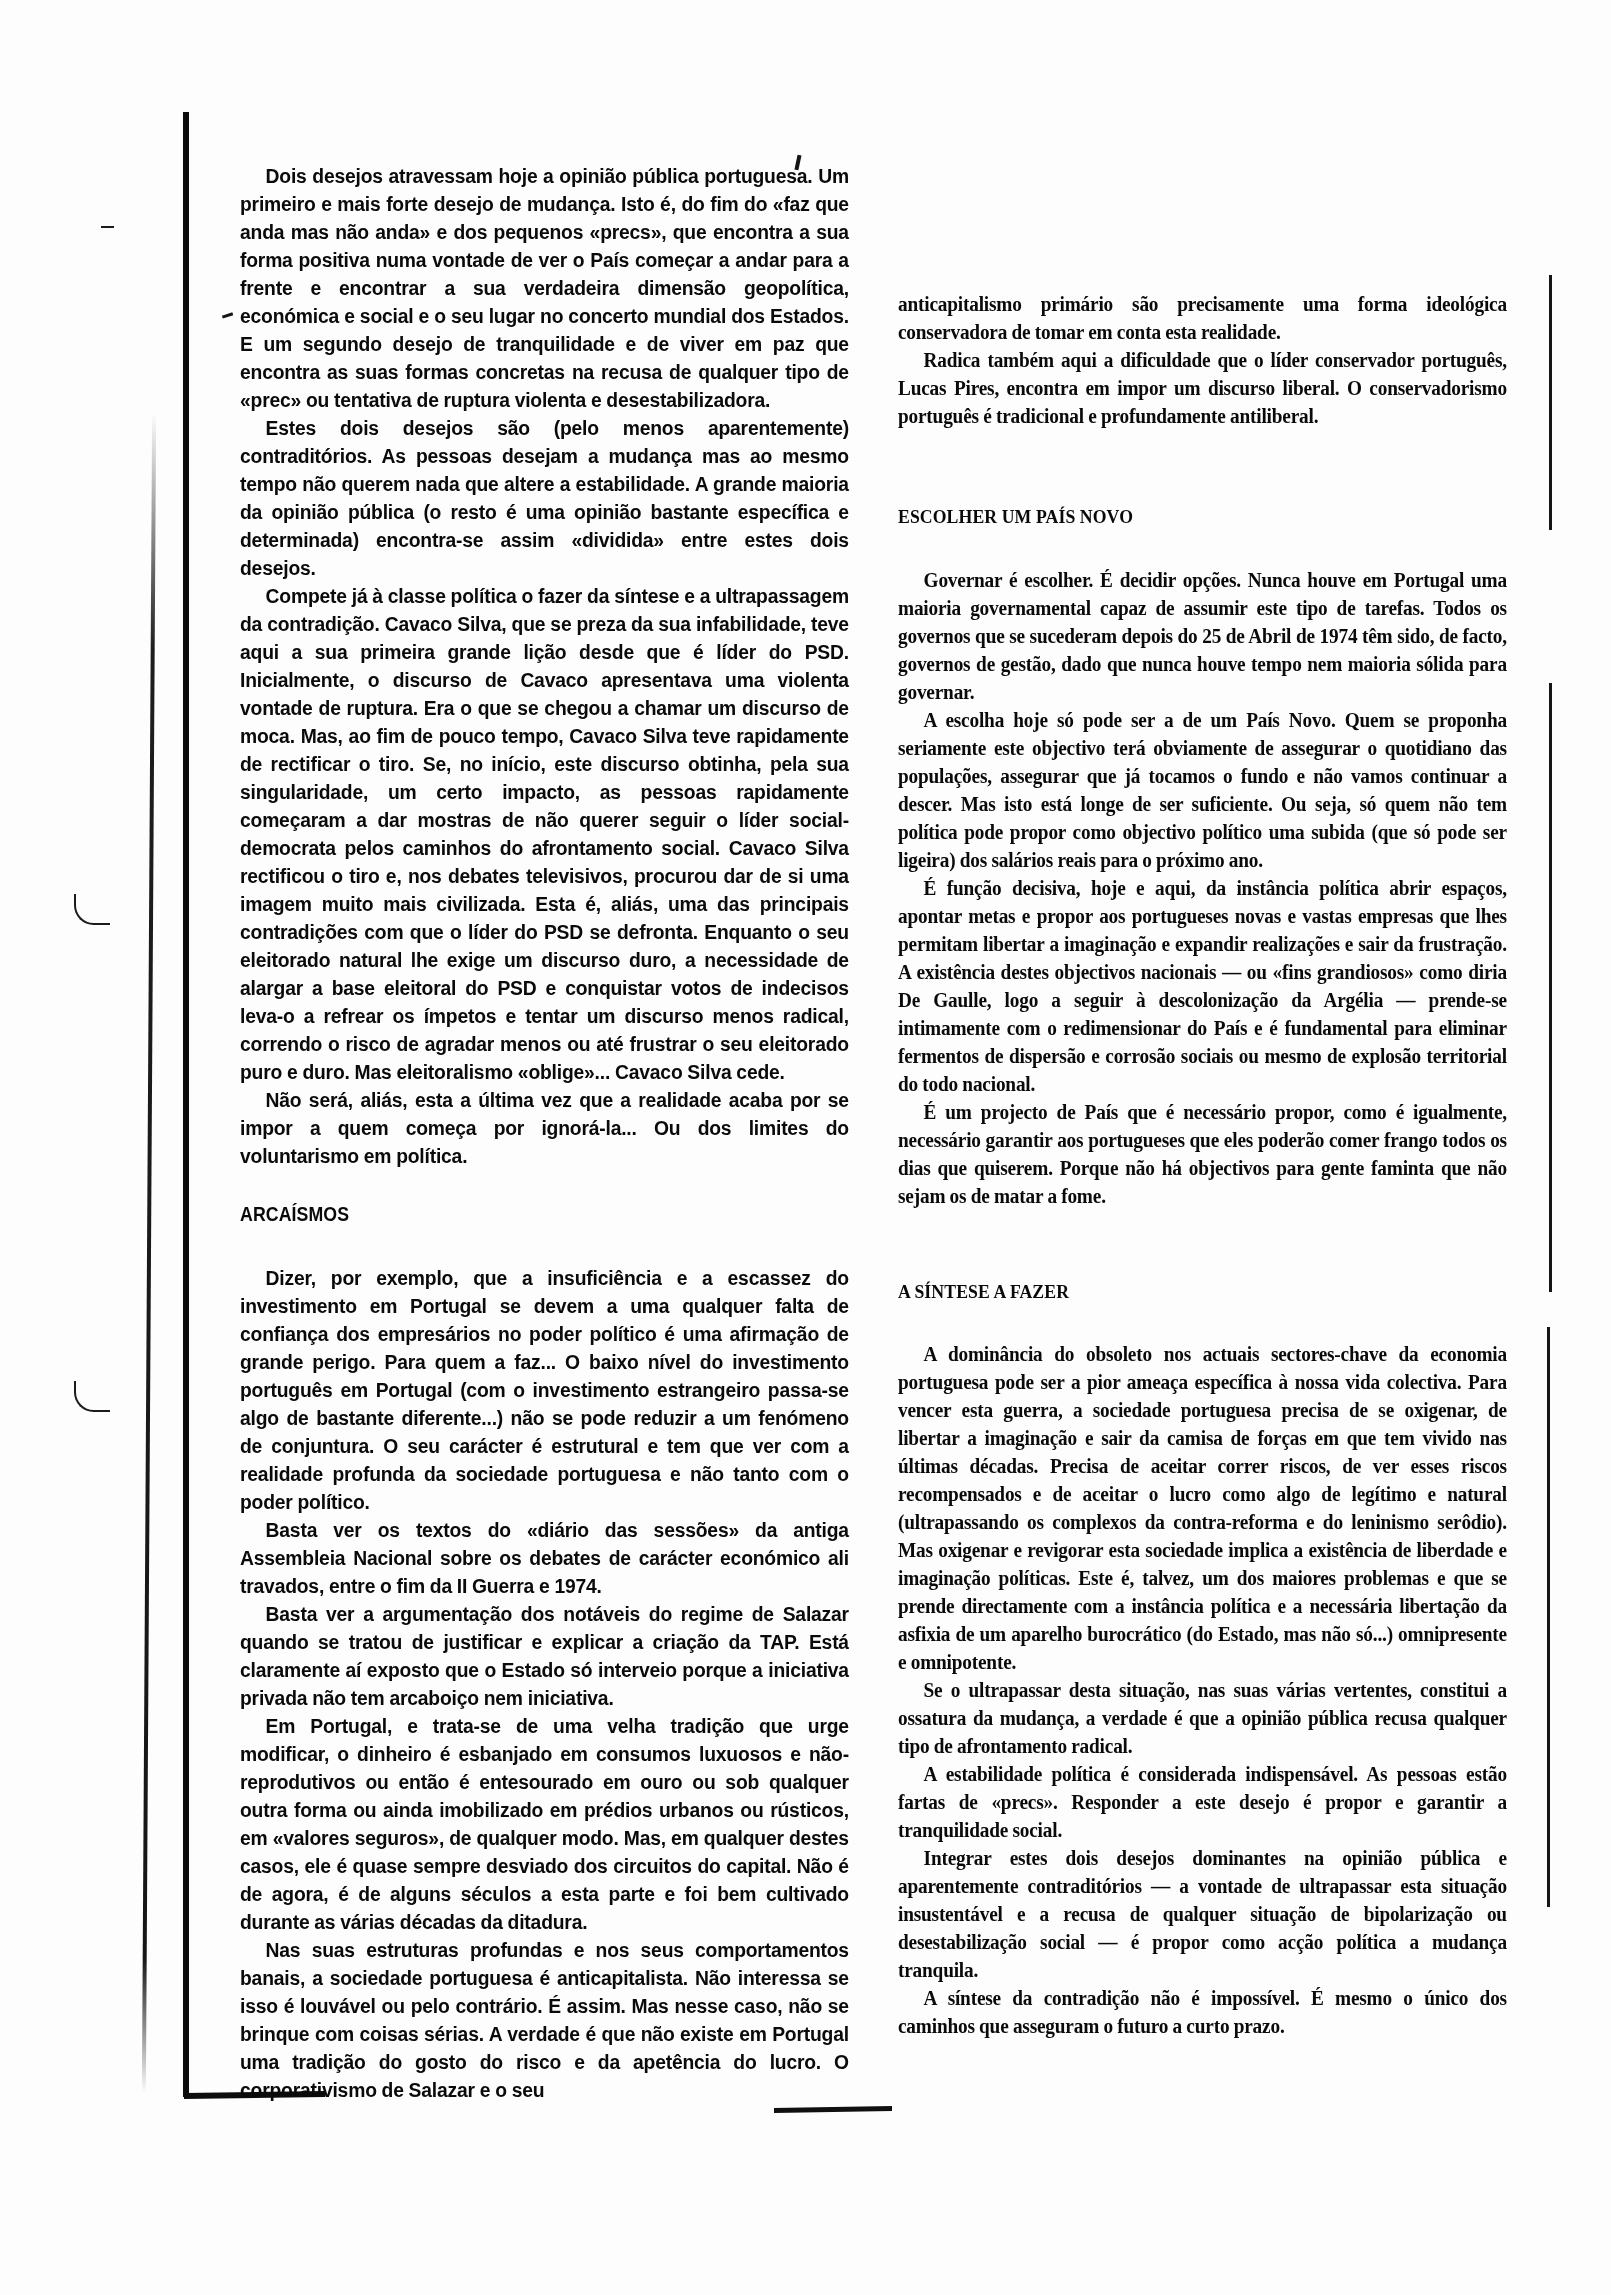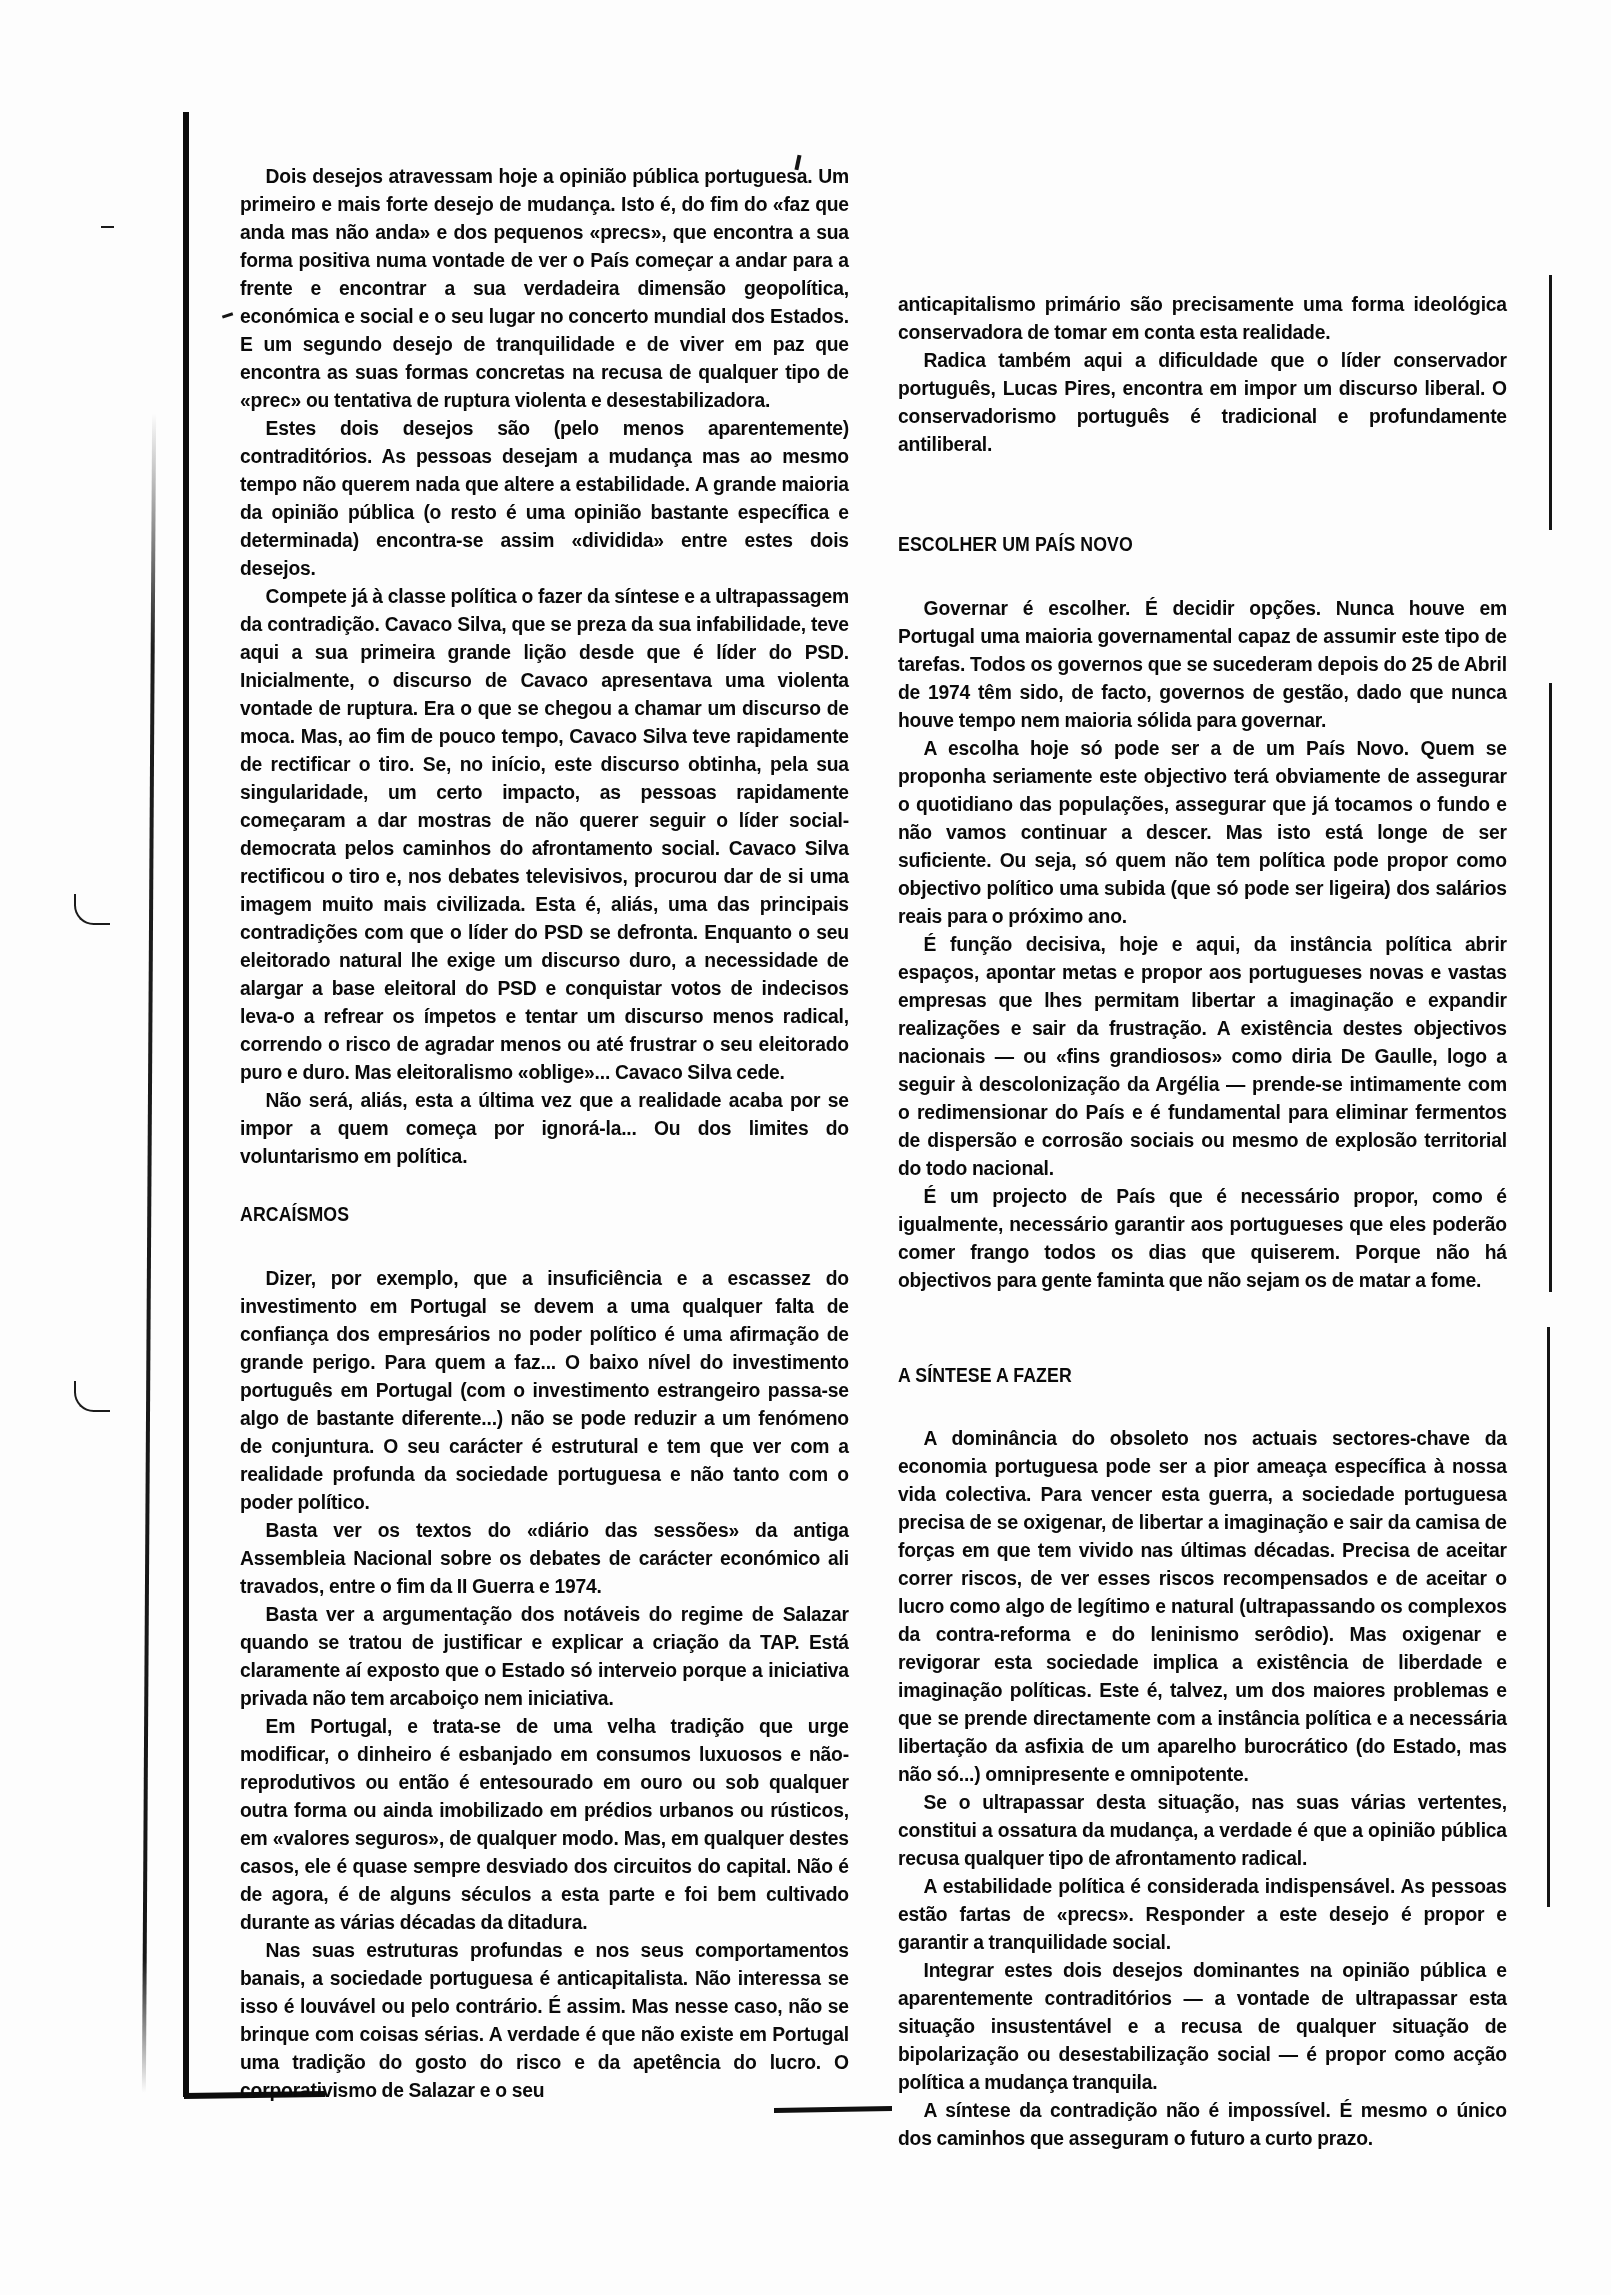--- a/index.html
+++ b/index.html
@@ -172,21 +172,21 @@
     <h2 class="section">ARCAÍSMOS</h2>
     <div class="sp-after-head"></div>
 
     <p class="body">Dizer, por exemplo, que a insuficiência e a escassez do investimento em Portugal se devem a uma qualquer falta de confiança dos empresários no poder político é uma afirmação de grande perigo. Para quem a faz... O baixo nível do investimento português em Portugal (com o investimento estrangeiro passa-se algo de bastante diferente...) não se pode reduzir a um fenómeno de conjuntura. O seu carácter é estrutural e tem que ver com a realidade profunda da sociedade portuguesa e não tanto com o poder político.</p>
     <p class="body">Basta ver os textos do «diário das sessões» da antiga Assembleia Nacional sobre os debates de carácter económico ali travados, entre o fim da II Guerra e 1974.</p>
     <p class="body">Basta ver a argumentação dos notáveis do regime de Salazar quando se tratou de justificar e explicar a criação da TAP. Está claramente aí exposto que o Estado só interveio porque a iniciativa privada não tem arcaboiço nem iniciativa.</p>
     <p class="body">Em Portugal, e trata-se de uma velha tradição que urge modificar, o dinheiro é esbanjado em consumos luxuosos e não-reprodutivos ou então é entesourado em ouro ou sob qualquer outra forma ou ainda imobilizado em prédios urbanos ou rústicos, em «valores seguros», de qualquer modo. Mas, em qualquer destes casos, ele é quase sempre desviado dos circuitos do capital. Não é de agora, é de alguns séculos a esta parte e foi bem cultivado durante as várias décadas da ditadura.</p>
     <p class="body">Nas suas estruturas profundas e nos seus comportamentos banais, a sociedade portuguesa é anticapitalista. Não interessa se isso é louvável ou pelo contrário. É assim. Mas nesse caso, não se brinque com coisas sérias. A verdade é que não existe em Portugal uma tradição do gosto do risco e da apetência do lucro. O corporativismo de Salazar e o seu</p>
   </div>
 
-  <div class="col col-right" style="top:290px;">
+  <div class="col col-right" style="top:290px;font-family:Liberation Serif, serif;">
 
     <p class="body noindent">anticapitalismo primário são precisamente uma forma ideológica conservadora de tomar em conta esta realidade.</p>
     <p class="body">Radica também aqui a dificuldade que o líder conservador português, Lucas Pires, encontra em impor um discurso liberal. O conservadorismo português é tradicional e profundamente antiliberal.</p>
 
     <div class="sp-before-head" style="height:74px;"></div>
     <h2 class="section">ESCOLHER UM PAÍS NOVO</h2>
     <div class="sp-after-head"></div>
 
     <p class="body">Governar é escolher. É decidir opções. Nunca houve em Portugal uma maioria governamental capaz de assumir este tipo de tarefas. Todos os governos que se sucederam depois do 25 de Abril de 1974 têm sido, de facto, governos de gestão, dado que nunca houve tempo nem maioria sólida para governar.</p>
     <p class="body">A escolha hoje só pode ser a de um País Novo. Quem se proponha seriamente este objectivo terá obviamente de assegurar o quotidiano das populações, assegurar que já tocamos o fundo e não vamos continuar a descer. Mas isto está longe de ser suficiente. Ou seja, só quem não tem política pode propor como objectivo político uma subida (que só pode ser ligeira) dos salários reais para o próximo ano.</p>

